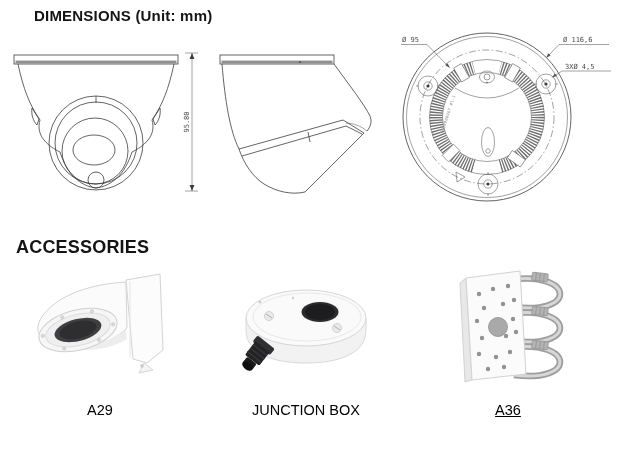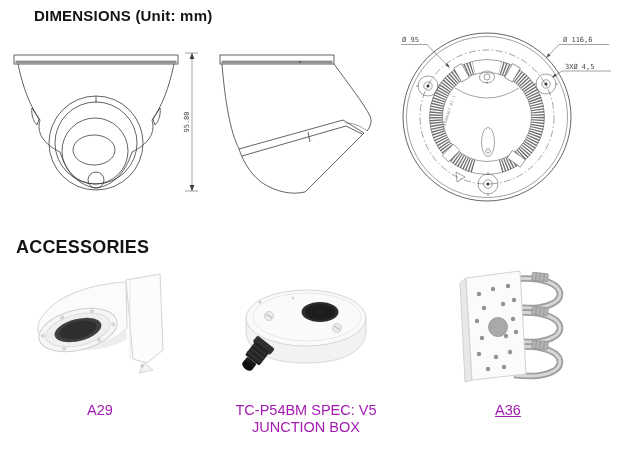--- a/index.html
+++ b/index.html
@@ -13,21 +13,21 @@
   #heading-dimensions{left:10px;top:7px;font-size:15px;margin-left:24px;}
   #heading-accessories{left:16px;top:237px;font-size:18px;}
   .drawing{position:absolute;}
   #front-view{left:8px;top:46px;}
   #side-view{left:212px;top:46px;}
   #bottom-view{left:393px;top:16px;}
   #wall-mount-img{left:26px;top:270px;}
   #junction-box-img{left:236px;top:270px;}
   #pole-mount-img{left:446px;top:264px;}
   .acc-label{
-    position:absolute;top:402px;text-align:center;color:#a21caf;
+    position:absolute;top:402px;text-align:center;color:#000000;
     font-size:14.5px;line-height:17px;
   }
   #acc-label-1{left:8px;width:184px;}
   #acc-label-2{left:213px;width:186px;}
   #acc-label-3{left:416px;width:184px;text-decoration:underline;}
   .dim-text{font-family:"DejaVu Sans Mono", monospace;fill:#4a4a4a;font-size:7px;}
   .mark-text{font-family:"DejaVu Sans Mono", monospace;fill:#8a8a8a;font-size:4px;letter-spacing:.3px;}
   svg .ln{stroke:#3c3c3c;stroke-width:.8;fill:none;}
   svg .ln-thin{stroke:#555;stroke-width:.55;fill:none;}
 </style>
@@ -243,20 +243,19 @@
         <circle cx="42" cy="105" r="2.2"></circle>
           <circle cx="58" cy="103" r="2.2"></circle>
       </g>
     </g>
   </svg>
 
   <div class="acc-label" id="acc-label-1">
     <div>A29</div>
   </div>
   <div class="acc-label" id="acc-label-2">
-    <div>TC-P54BM SPEC: V5</div>
     <div>JUNCTION BOX</div>
   </div>
   <div class="acc-label" id="acc-label-3">
     <div>A36</div>
   </div>
 
 </div>
 
 </body></html>

